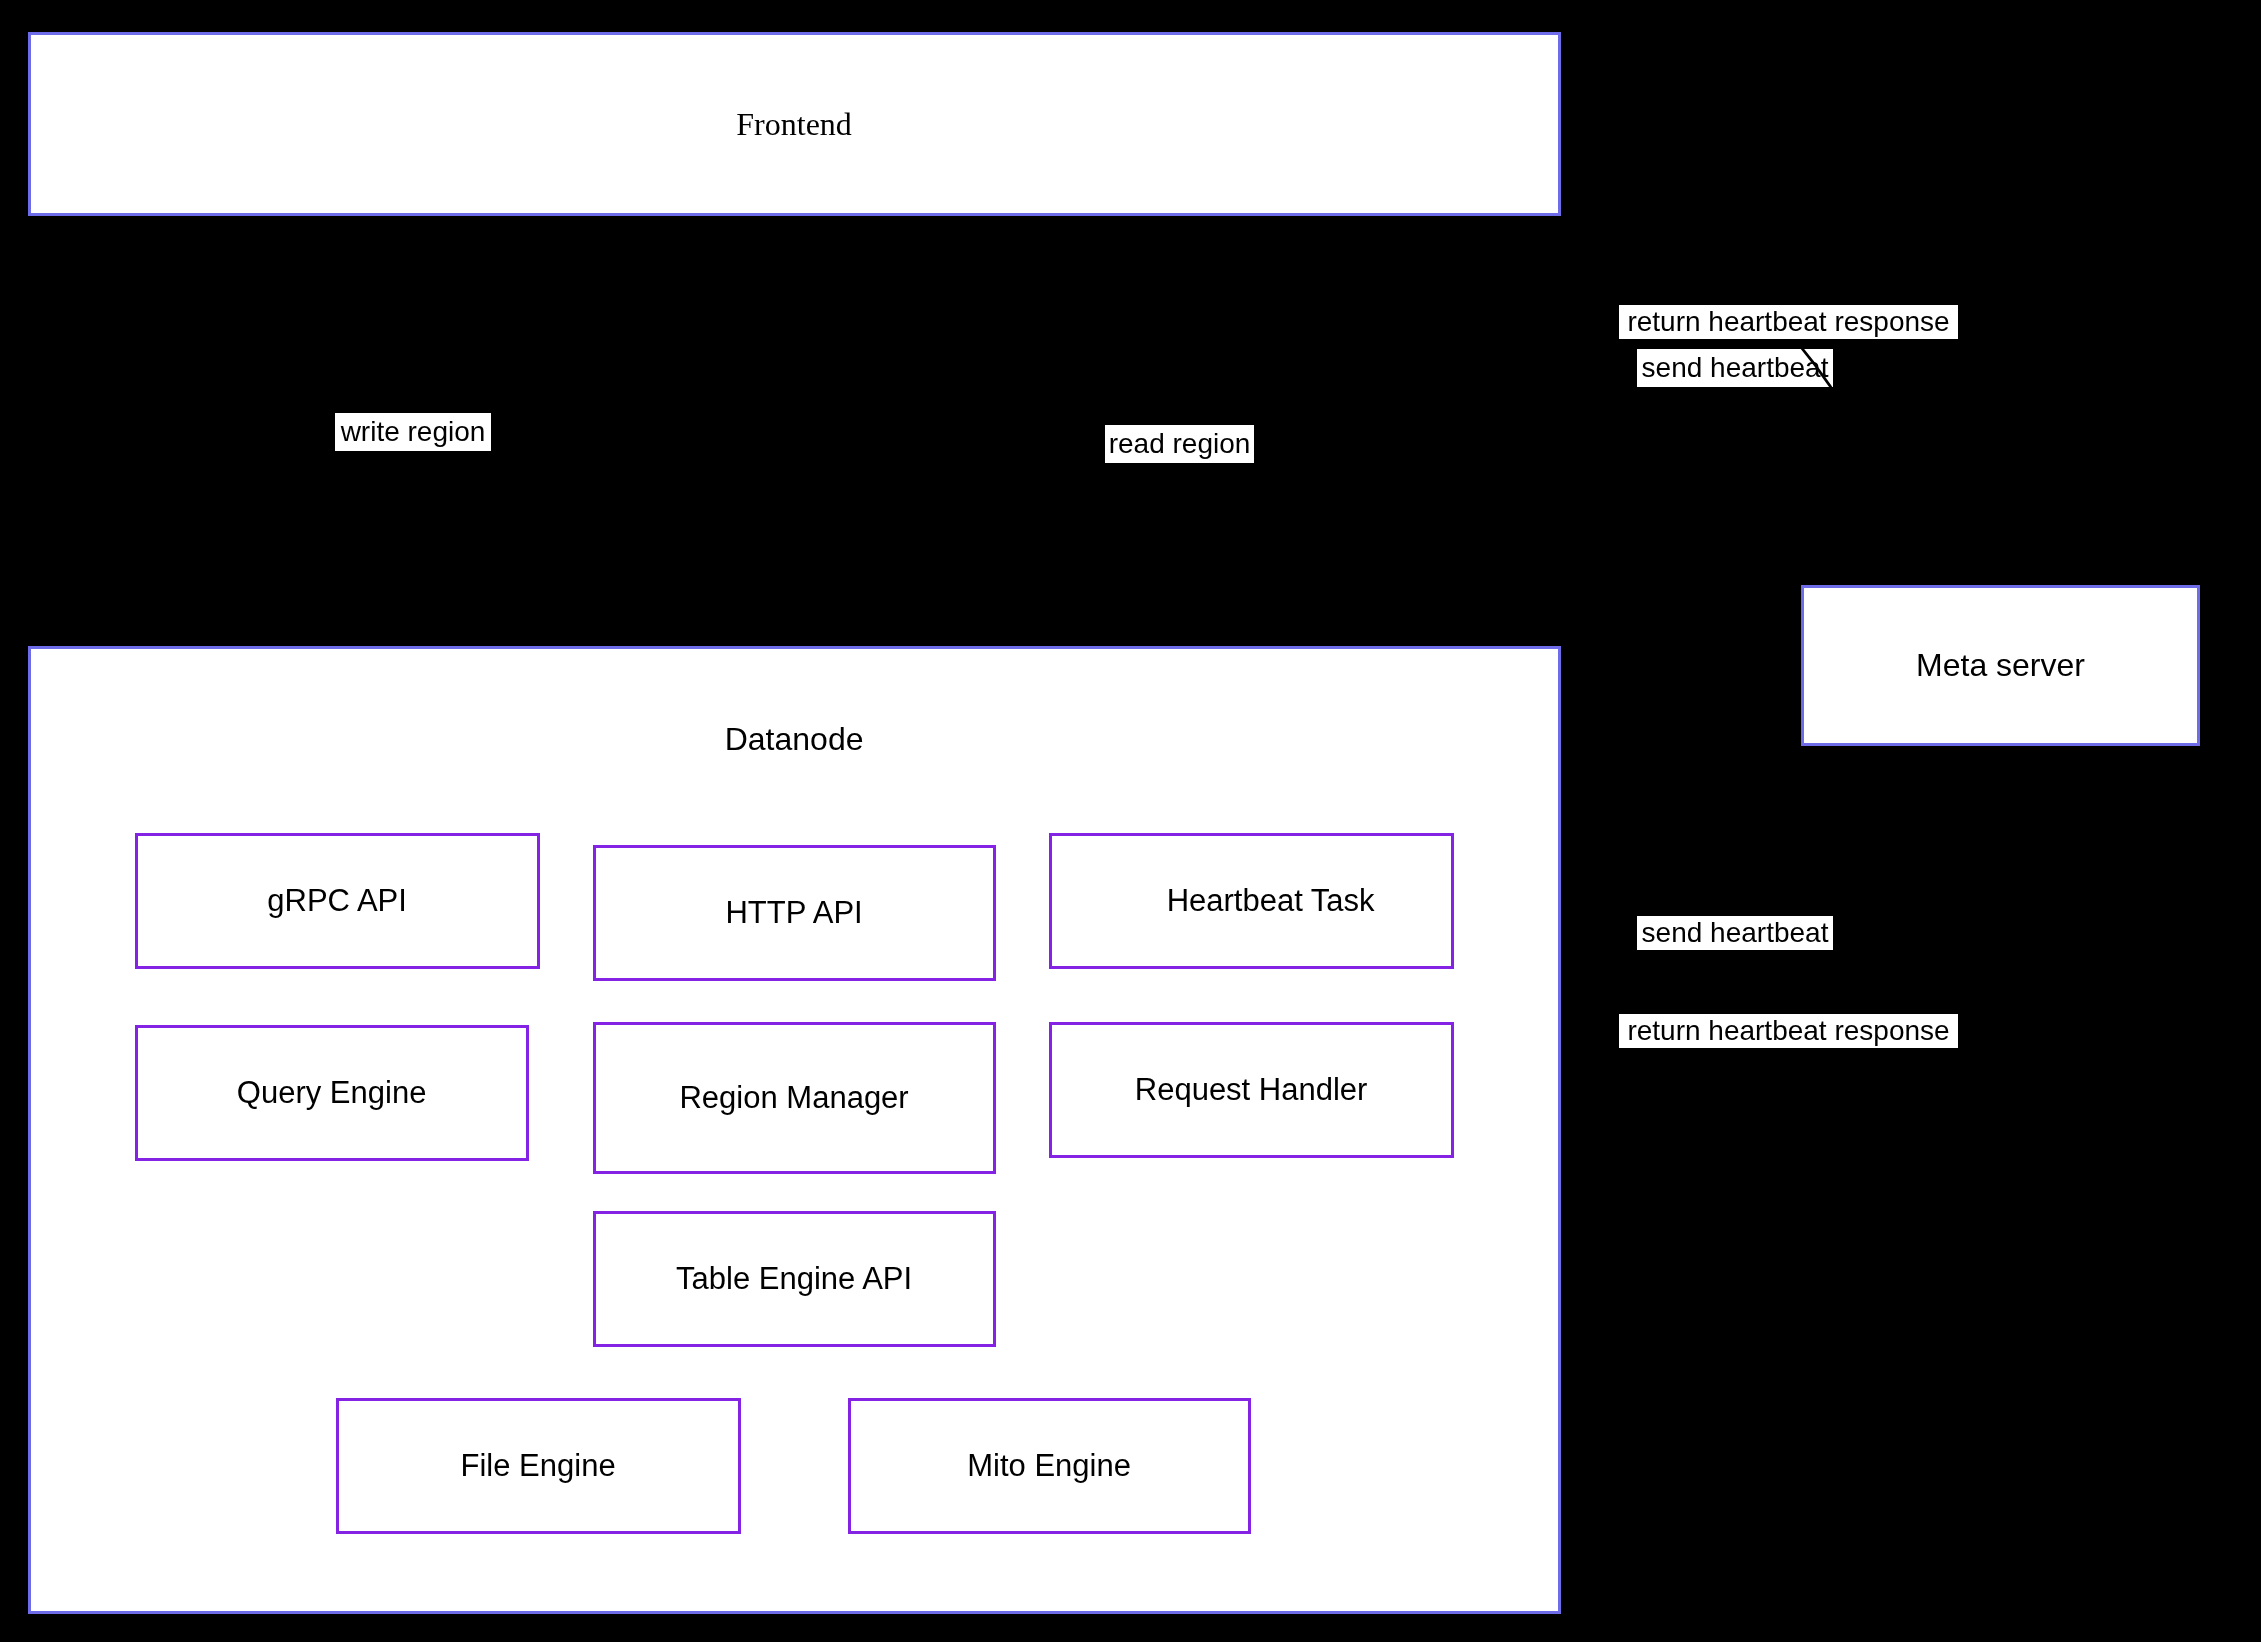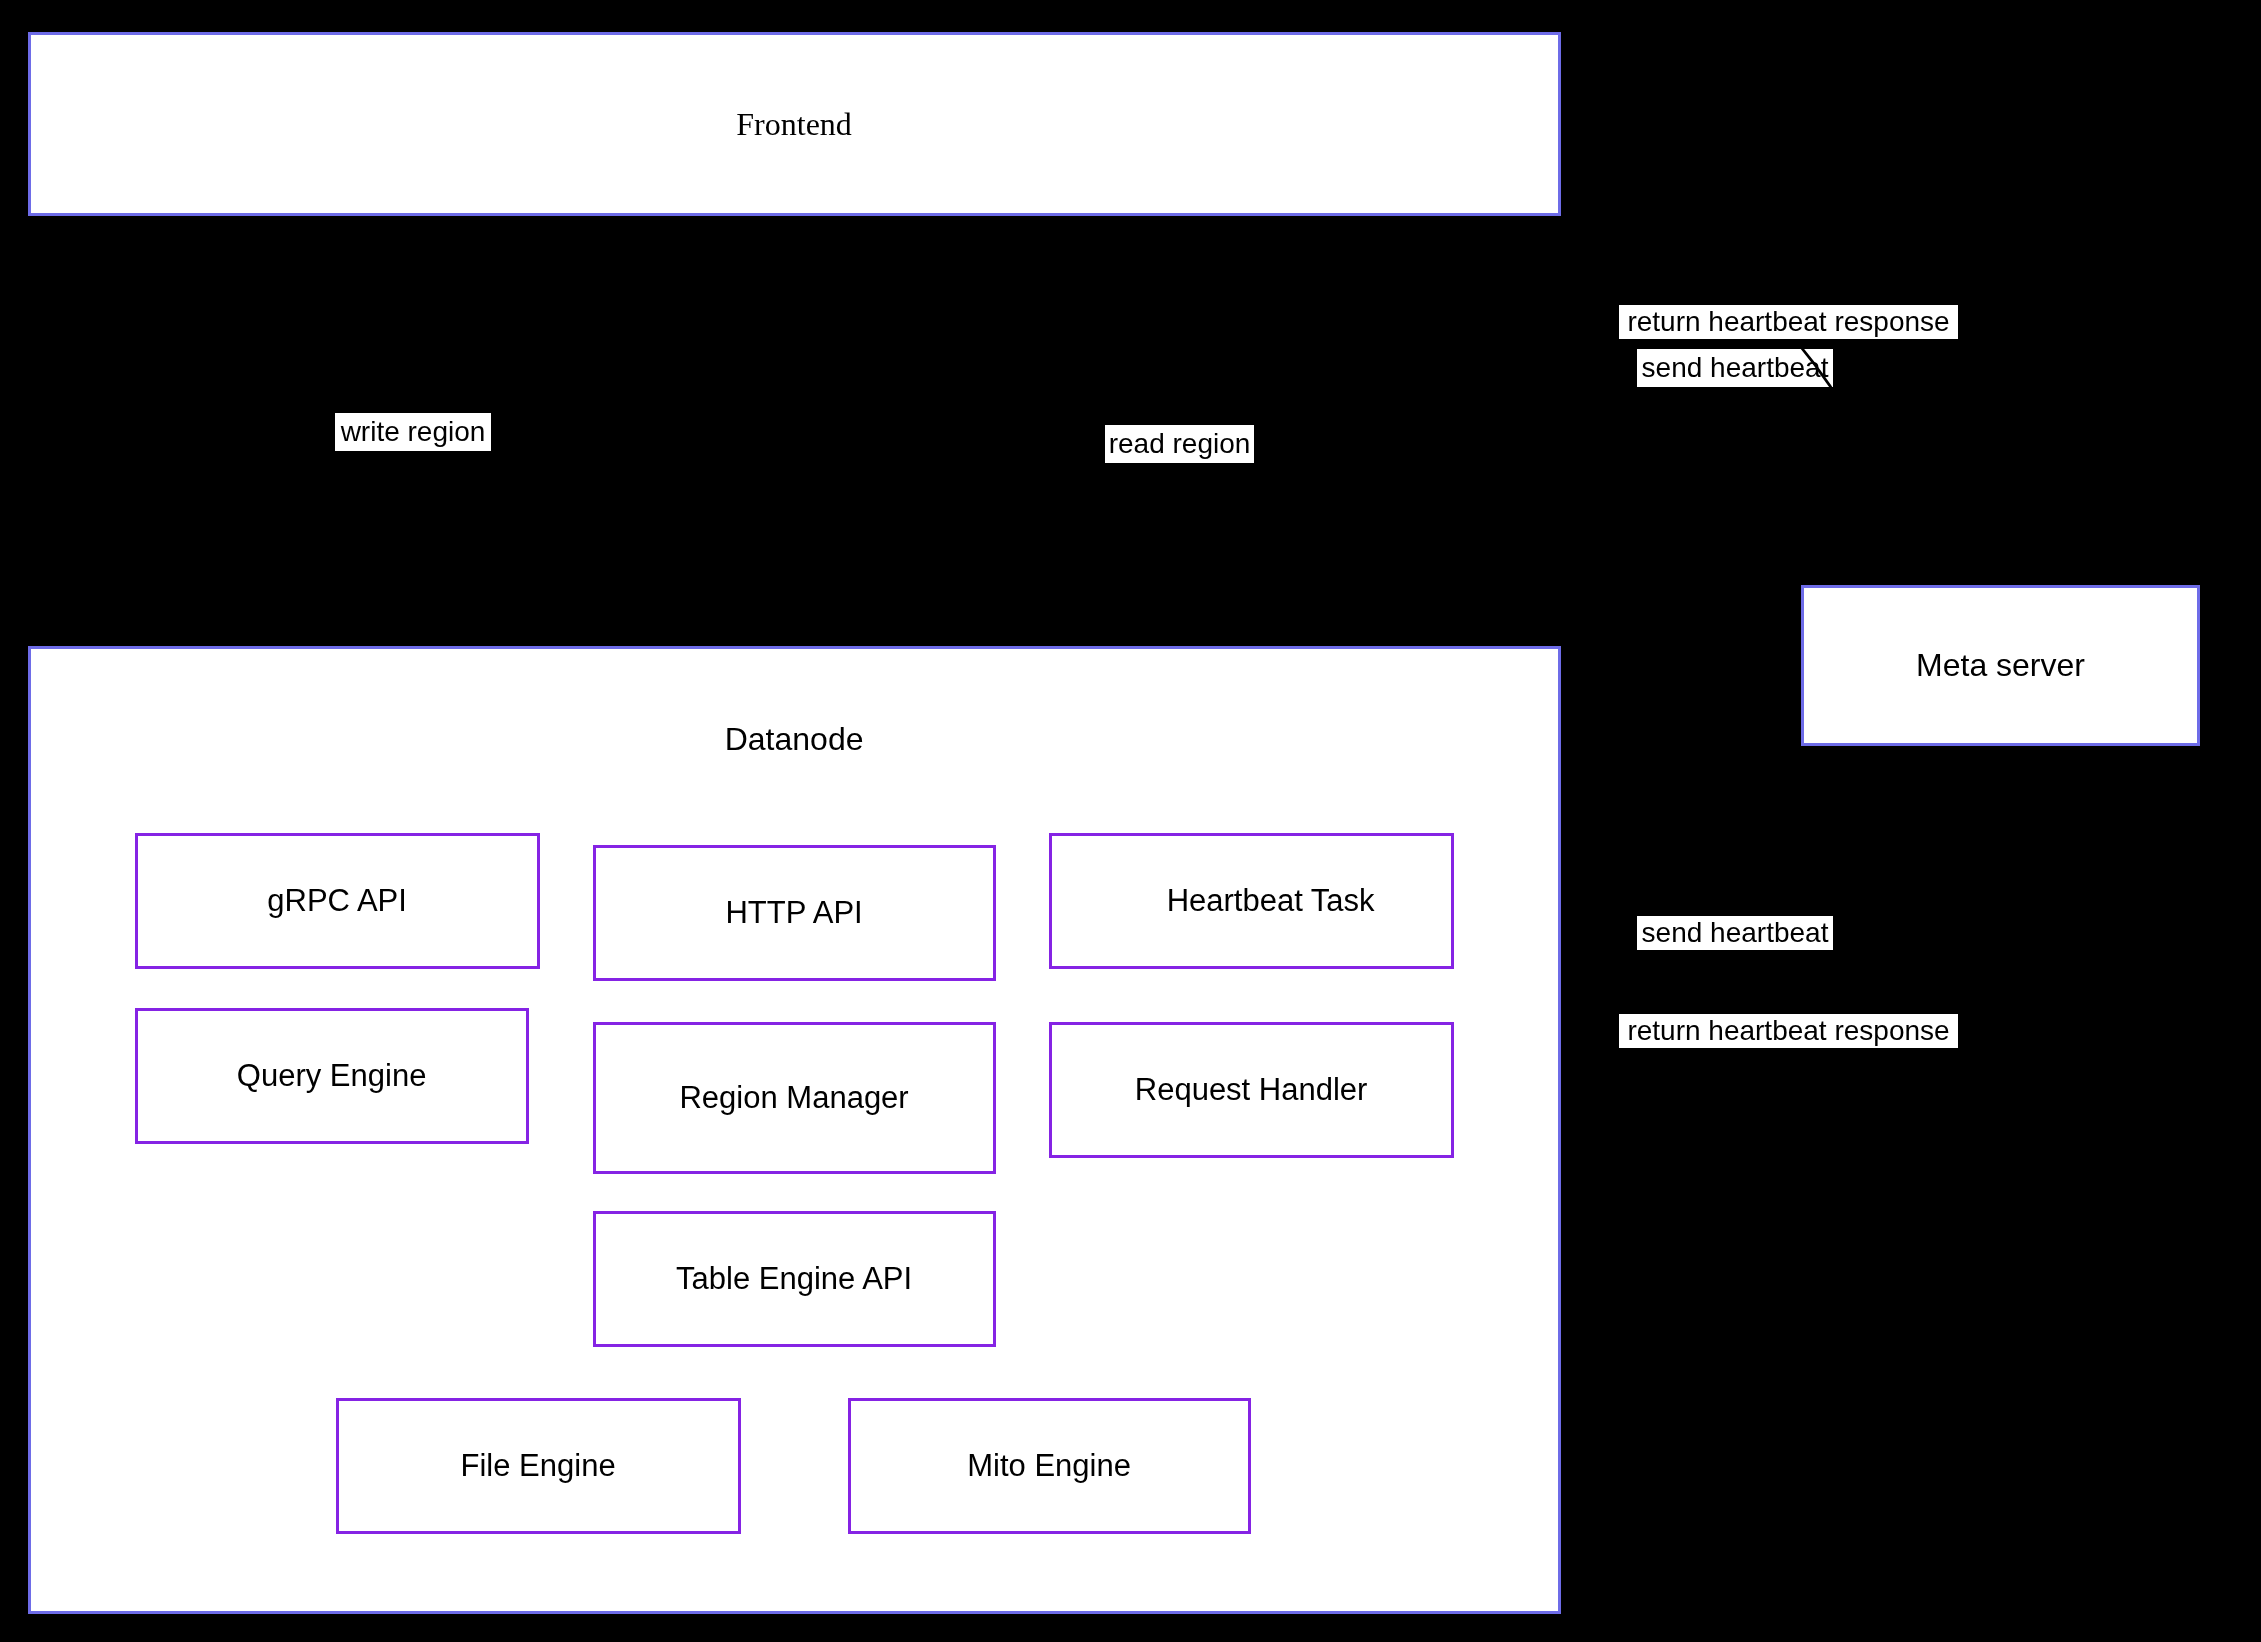--- a/index.html
+++ b/index.html
@@ -57,21 +57,21 @@
     background: var(--node-fill);
     border: 3.4px solid var(--component-border);
     display: flex; align-items: center; justify-content: center;
     font-size: 31px;
     color: var(--text);
     white-space: nowrap;
   }
   #comp-grpc-api        { left: 104px;  top: 184px;  width: 405px; height: 136px; }
   #comp-http-api        { left: 562px;  top: 184px;  width: 403px; height: 136px; margin-top: 12px; }
   #comp-heartbeat-task  { left: 1018px; top: 184px;  width: 405px; height: 136px; padding-left: 39px; }
-  #comp-query-engine    { left: 104px;  top: 359px;  width: 394px; height: 136px; }
+  #comp-query-engine    { left: 104px;  top: 376px;  width: 394px; height: 136px; }
   #comp-region-manager  { left: 562px;  top: 373px;  width: 403px; height: 152px; }
   #comp-request-handler { left: 1018px; top: 373px;  width: 405px; height: 136px; }
   #comp-table-engine-api{ left: 562px;  top: 562px;  width: 403px; height: 136px; }
   #comp-file-engine     { left: 305px;  top: 749px; width: 405px; height: 136px; }
   #comp-mito-engine     { left: 817px; top: 749px; width: 403px; height: 136px; }
 
   .edge-label {
     position: absolute;
     background: var(--label-bg);
     color: var(--text);

